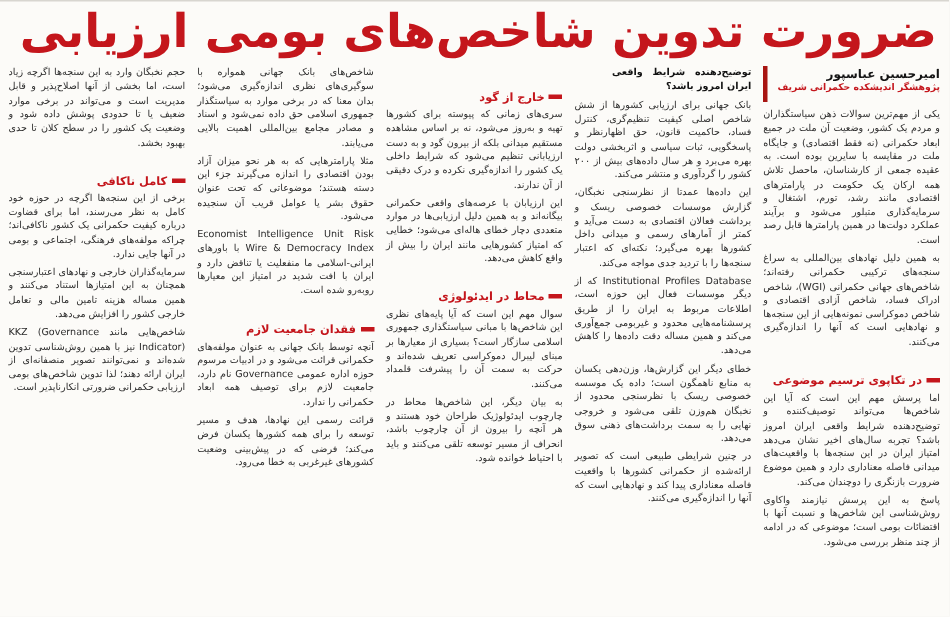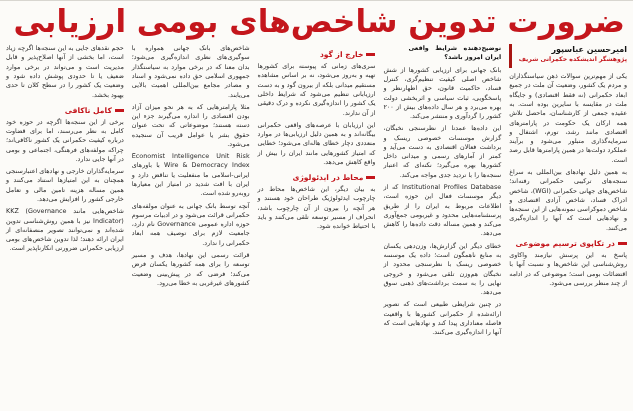--- a/index.html
+++ b/index.html
@@ -30,21 +30,21 @@
     flex:1 1 0;min-width:0;
     font-size:6.4px;line-height:1.45;
     text-align:justify;color:#2a2a2a;
   }
   .col + .col{border-left:0;}
   .body-p{margin:0 0 3px 0;}
   .lead-q{font-weight:bold;color:#111;margin-left:25px;}
   .sec-h{
     display:flex;align-items:center;gap:3px;
     color:#c4161c;font-weight:bold;
-    font-size:7.6px;margin:5px 0 2px 0;
+    font-size:7.6px;margin:15px 0 2px 0;
   }
   .sec-marker{
     display:inline-block;width:9px;height:3px;
     background:#c4161c;flex:0 0 auto;
   }
   .byline{
     border-left:3px solid #a81512;
     padding:1px 0 4px 6px;margin-bottom:4px;
   }
   .byline-name{
@@ -66,20 +66,21 @@
       <div class="byline">
         <div class="byline-name">امیرحسین عباسپور</div>
         <div class="byline-role">پژوهشگر اندیشکده حکمرانی شریف</div>
       </div>
     <p class="body-p">یکی از مهم‌ترین سوالات ذهن سیاستگذاران و مردم یک کشور، وضعیت آن ملت در جمیع ابعاد حکمرانی (نه فقط اقتصادی) و جایگاه ملت در مقایسه با سایرین بوده است. به عقیده جمعی از کارشناسان، ماحصل تلاش همه ارکان یک حکومت در پارامترهای اقتصادی مانند رشد، تورم، اشتغال و سرمایه‌گذاری متبلور می‌شود و برآیند عملکرد دولت‌ها در همین پارامترها قابل رصد است.</p>
         <p class="body-p">به همین دلیل نهادهای بین‌المللی به سراغ سنجه‌های ترکیبی حکمرانی رفته‌اند؛ شاخص‌های جهانی حکمرانی (WGI)، شاخص ادراک فساد، شاخص آزادی اقتصادی و شاخص دموکراسی نمونه‌هایی از این سنجه‌ها و نهادهایی است که آنها را اندازه‌گیری می‌کنند.</p>
         <div class="sec-h">
           <span class="sec-marker"></span>
           <span>در تکاپوی ترسیم موضوعی</span>
         </div>
+        <p class="body-p">اما پرسش مهم این است که آیا این شاخص‌ها می‌تواند توصیف‌کننده و توضیح‌دهنده شرایط واقعی ایران امروز باشد؟ تجربه سال‌های اخیر نشان می‌دهد امتیاز ایران در این سنجه‌ها با واقعیت‌های میدانی فاصله معناداری دارد و همین موضوع ضرورت بازنگری را دوچندان می‌کند.</p>
         <p class="body-p">پاسخ به این پرسش نیازمند واکاوی روش‌شناسی این شاخص‌ها و نسبت آنها با اقتضائات بومی است؛ موضوعی که در ادامه از چند منظر بررسی می‌شود.</p>
       </div>
 
     <div class="col">
         <p class="body-p lead-q">توضیح‌دهنده شرایط واقعی ایران امروز باشد؟</p>
         <p class="body-p">بانک جهانی برای ارزیابی کشورها از شش شاخص اصلی کیفیت تنظیم‌گری، کنترل فساد، حاکمیت قانون، حق اظهارنظر و پاسخگویی، ثبات سیاسی و اثربخشی دولت بهره می‌برد و هر سال داده‌های بیش از ۲۰۰ کشور را گردآوری و منتشر می‌کند.</p>
         <p class="body-p">این داده‌ها عمدتا از نظرسنجی نخبگان، گزارش موسسات خصوصی ریسک و برداشت فعالان اقتصادی به دست می‌آید و کمتر از آمارهای رسمی و میدانی داخل کشورها بهره می‌گیرد؛ نکته‌ای که اعتبار سنجه‌ها را با تردید جدی مواجه می‌کند.</p>
         <p class="body-p">Institutional Profiles Database که از دیگر موسسات فعال این حوزه است، اطلاعات مربوط به ایران را از طریق پرسشنامه‌هایی محدود و غیربومی جمع‌آوری می‌کند و همین مساله دقت داده‌ها را کاهش می‌دهد.</p>
         <p class="body-p">خطای دیگر این گزارش‌ها، وزن‌دهی یکسان به منابع ناهمگون است؛ داده یک موسسه خصوصی ریسک با نظرسنجی محدود از نخبگان هم‌وزن تلقی می‌شود و خروجی نهایی را به سمت برداشت‌های ذهنی سوق می‌دهد.</p>
         <p class="body-p">در چنین شرایطی طبیعی است که تصویر ارائه‌شده از حکمرانی کشورها با واقعیت فاصله معناداری پیدا کند و نهادهایی است که آنها را اندازه‌گیری می‌کنند.</p>
@@ -89,33 +90,38 @@
         <div class="sec-h">
           <span class="sec-marker"></span>
           <span>خارج از گود</span>
         </div>
         <p class="body-p">سری‌های زمانی که پیوسته برای کشورها تهیه و به‌روز می‌شود، نه بر اساس مشاهده مستقیم میدانی بلکه از بیرون گود و به دست ارزیابانی تنظیم می‌شود که شرایط داخلی یک کشور را اندازه‌گیری نکرده و درک دقیقی از آن ندارند.</p>
         <p class="body-p">این ارزیابان با عرصه‌های واقعی حکمرانی بیگانه‌اند و به همین دلیل ارزیابی‌ها در موارد متعددی دچار خطای هاله‌ای می‌شود؛ خطایی که امتیاز کشورهایی مانند ایران را بیش از واقع کاهش می‌دهد.</p>
         <div class="sec-h">
           <span class="sec-marker"></span>
           <span>محاط در ایدئولوژی</span>
         </div>
+        <p class="body-p">سوال مهم این است که آیا پایه‌های نظری این شاخص‌ها با مبانی سیاستگذاری جمهوری اسلامی سازگار است؟ بسیاری از معیارها بر مبنای لیبرال دموکراسی تعریف شده‌اند و حرکت به سمت آن را پیشرفت قلمداد می‌کنند.</p>
         <p class="body-p">به بیان دیگر، این شاخص‌ها محاط در چارچوب ایدئولوژیک طراحان خود هستند و هر آنچه را بیرون از آن چارچوب باشد، انحراف از مسیر توسعه تلقی می‌کنند و باید با احتیاط خوانده شود.</p>
       </div>
 
     <div class="col">
         <p class="body-p">شاخص‌های بانک جهانی همواره با سوگیری‌های نظری اندازه‌گیری می‌شود؛ بدان معنا که در برخی موارد به سیاستگذار جمهوری اسلامی حق داده نمی‌شود و اسناد و مصادر مجامع بین‌المللی اهمیت بالایی می‌یابند.</p>
         <p class="body-p">مثلا پارامترهایی که به هر نحو میزان آزاد بودن اقتصادی را اندازه می‌گیرند جزء این دسته هستند؛ موضوعاتی که تحت عنوان حقوق بشر یا عوامل قریب آن سنجیده می‌شود.</p>
         <p class="body-p">Economist Intelligence Unit Risk Wire &amp; Democracy Index با باورهای ایرانی-اسلامی ما منفعلیت یا تناقض دارد و ایران با افت شدید در امتیاز این معیارها روبه‌رو شده است.</p>
+        <div class="sec-h">
+          <span class="sec-marker"></span>
+          <span>فقدان جامعیت لازم</span>
+        </div>
         <p class="body-p">آنچه توسط بانک جهانی به عنوان مولفه‌های حکمرانی قرائت می‌شود و در ادبیات مرسوم حوزه اداره عمومی Governance نام دارد، جامعیت لازم برای توصیف همه ابعاد حکمرانی را ندارد.</p>
         <p class="body-p">قرائت رسمی این نهادها، هدف و مسیر توسعه را برای همه کشورها یکسان فرض می‌کند؛ فرضی که در پیش‌بینی وضعیت کشورهای غیرغربی به خطا می‌رود.</p>
       </div>
 
     <div class="col">
-        <p class="body-p">حجم نقدهای جایی به این سنجه‌ها اگرچه زیاد است، اما بخشی از آنها اصلاح‌پذیر و قابل مدیریت است و می‌تواند در برخی موارد ضعیف یا تا حدودی پوشش داده شود و وضعیت یک کشور را در سطح کلان تا حدی بهبود بخشد.</p>
+        <p class="body-p">حجم نخبگان وارد به این سنجه‌ها اگرچه زیاد است، اما بخشی از آنها اصلاح‌پذیر و قابل مدیریت است و می‌تواند در برخی موارد ضعیف یا تا حدودی پوشش داده شود و وضعیت یک کشور را در سطح کلان تا حدی بهبود بخشد.</p>
         <div class="sec-h">
           <span class="sec-marker"></span>
           <span>کامل ناکافی</span>
         </div>
         <p class="body-p">برخی از این سنجه‌ها اگرچه در حوزه خود کامل به نظر می‌رسند، اما برای قضاوت درباره کیفیت حکمرانی یک کشور ناکافی‌اند؛ چراکه مولفه‌های فرهنگی، اجتماعی و بومی در آنها جایی ندارد.</p>
         <p class="body-p">سرمایه‌گذاران خارجی و نهادهای اعتبارسنجی همچنان به این امتیازها استناد می‌کنند و همین مساله هزینه تامین مالی و تعامل خارجی کشور را افزایش می‌دهد.</p>
         <p class="body-p">شاخص‌هایی مانند KKZ (Governance Indicator) نیز با همین روش‌شناسی تدوین شده‌اند و نمی‌توانند تصویر منصفانه‌ای از ایران ارائه دهند؛ لذا تدوین شاخص‌های بومی ارزیابی حکمرانی ضرورتی انکارناپذیر است.</p>
       </div>
 
   </div>

